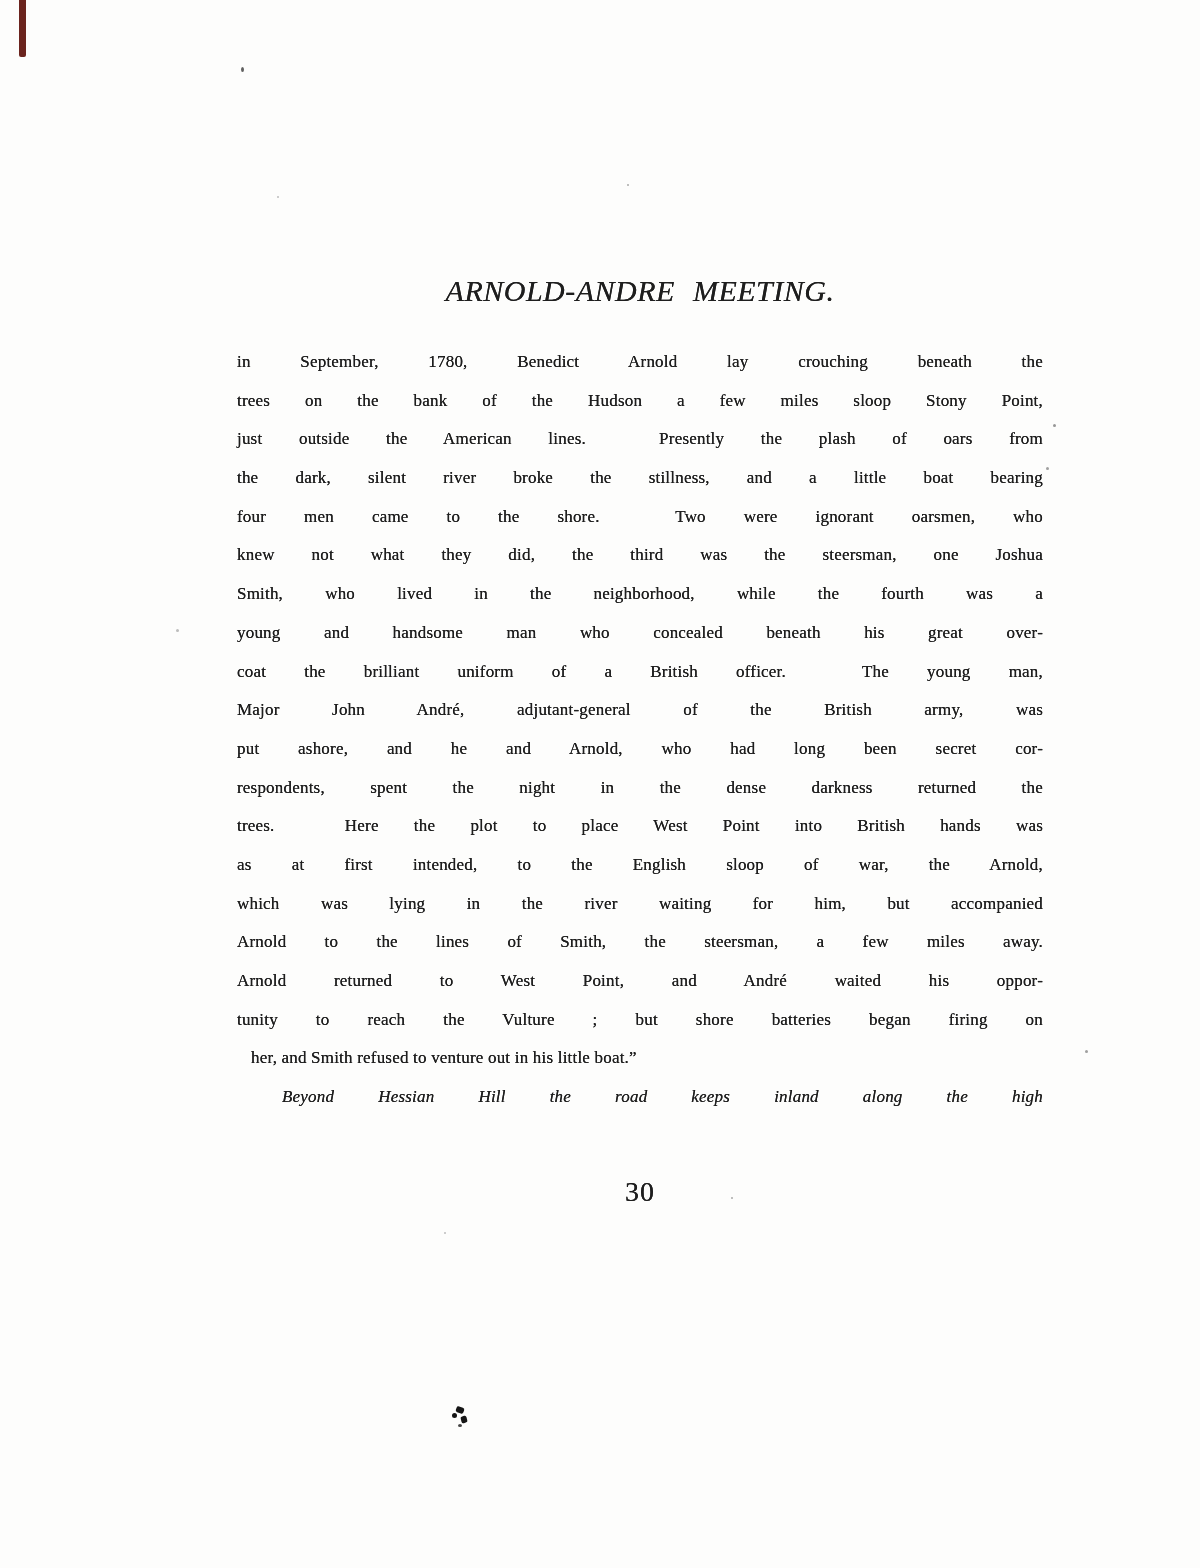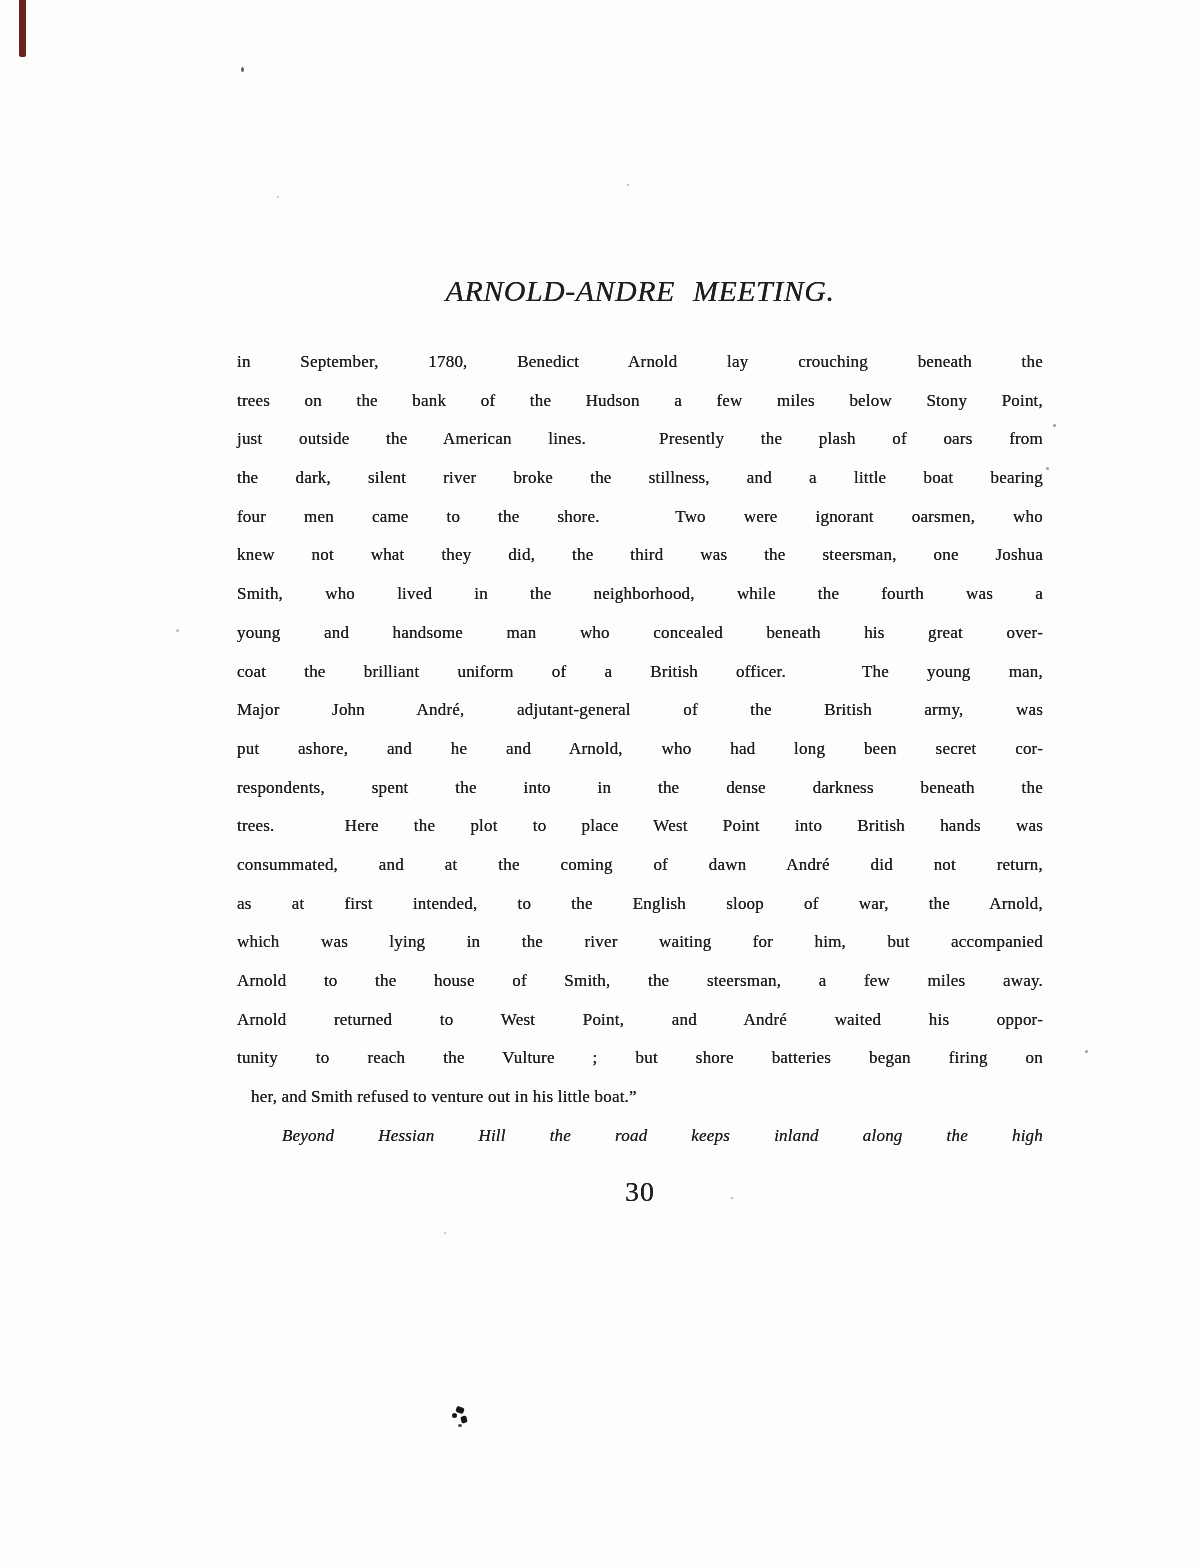--- a/index.html
+++ b/index.html
@@ -96,36 +96,35 @@
   <div class="speck" style="left:1046px; top:467px; width:3px; height:3px; opacity:.5;"></div>
   <div class="speck" style="left:176px; top:629px; width:3px; height:3px; opacity:.35;"></div>
   <div class="speck" style="left:1085px; top:1050px; width:3px; height:3px; opacity:.5;"></div>
   <div class="speck" style="left:731px; top:1197px; width:2px; height:2px; opacity:.45;"></div>
   <div class="speck" style="left:444px; top:1232px; width:2px; height:2px; opacity:.35;"></div>
 
   <div class="chapter-title">ARNOLD-ANDRE MEETING.</div>
 
   <div class="body-text">
     <div class="tline">in September, 1780, Benedict Arnold lay crouching beneath the</div>
-    <div class="tline">trees on the bank of the Hudson a few miles below Stony Point,</div>
+    <div class="tline">trees on the bank of the Hudson a few miles sloop Stony Point,</div>
     <div class="tline">just outside the American lines.&nbsp; Presently the plash of oars from</div>
     <div class="tline">the dark, silent river broke the stillness, and a little boat bearing</div>
     <div class="tline">four men came to the shore.&nbsp; Two were ignorant oarsmen, who</div>
     <div class="tline">knew not what they did, the third was the steersman, one Joshua</div>
     <div class="tline">Smith, who lived in the neighborhood, while the fourth was a</div>
     <div class="tline">young and handsome man who concealed beneath his great over-</div>
     <div class="tline">coat the brilliant uniform of a British officer.&nbsp; The young man,</div>
     <div class="tline">Major John André, adjutant-general of the British army, was</div>
     <div class="tline">put ashore, and he and Arnold, who had long been secret cor-</div>
-    <div class="tline">respondents, spent the into in the dense darkness beneath the</div>
+    <div class="tline">respondents, spent the night in the dense darkness returned the</div>
     <div class="tline">trees.&nbsp; Here the plot to place West Point into British hands was</div>
-    <div class="tline">consummated, and at the coming of dawn André did not return,</div>
     <div class="tline">as at first intended, to the English sloop of war, the Arnold,</div>
     <div class="tline">which was lying in the river waiting for him, but accompanied</div>
-    <div class="tline">Arnold to the house of Smith, the steersman, a few miles away.</div>
+    <div class="tline">Arnold to the lines of Smith, the steersman, a few miles away.</div>
     <div class="tline">Arnold returned to West Point, and André waited his oppor-</div>
     <div class="tline">tunity to reach the Vulture ; but shore batteries began firing on</div>
     <div class="tline para-end">her, and Smith refused to venture out in his little boat.”</div>
     <div class="tline para-start">Beyond Hessian Hill the road keeps inland along the high</div>
   </div>
 
   <div class="page-number">30</div>
 
   <div>
     <div class="blot-part" style="left:456px; top:1407px; width:8px; height:6px; border-radius:2px; transform:rotate(20deg);"></div>

